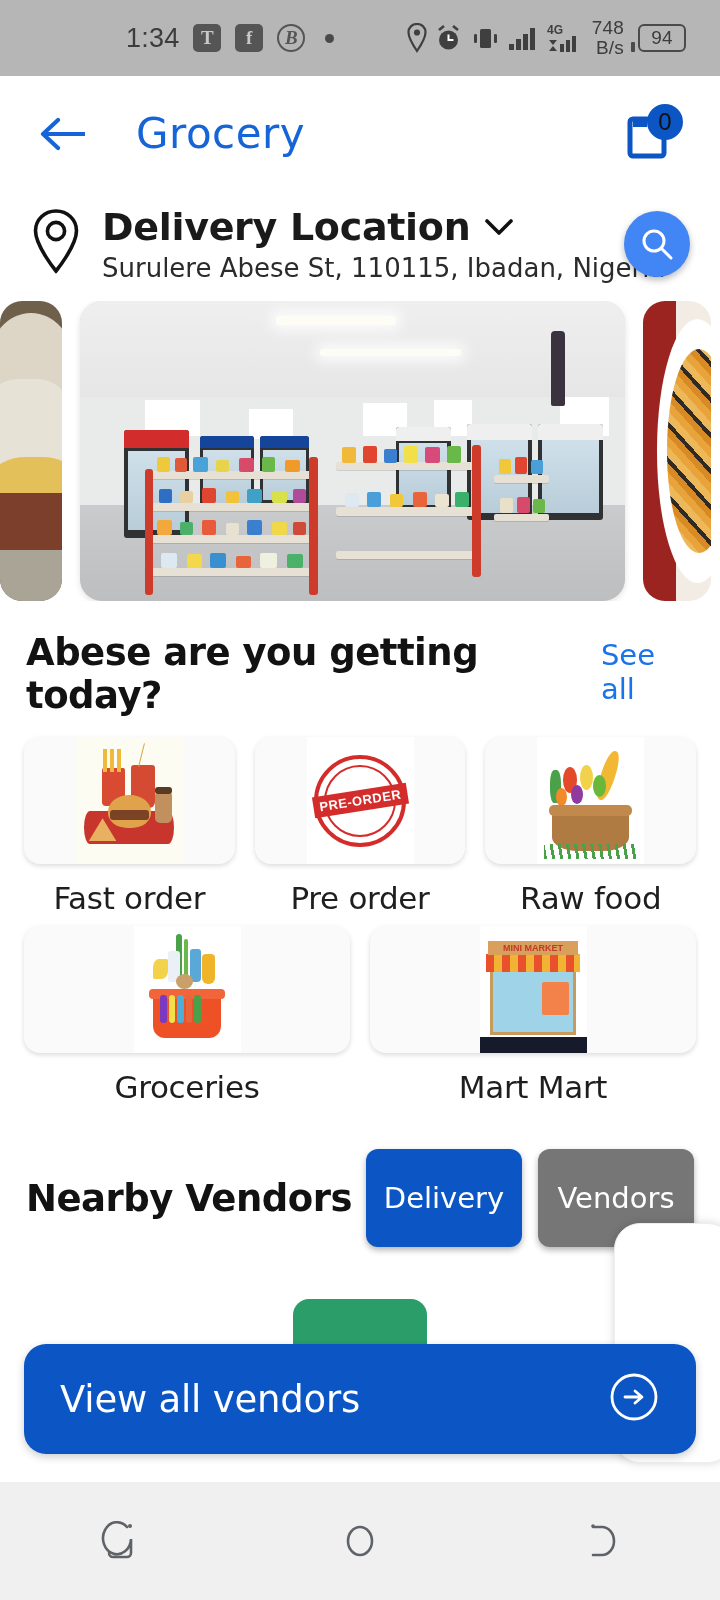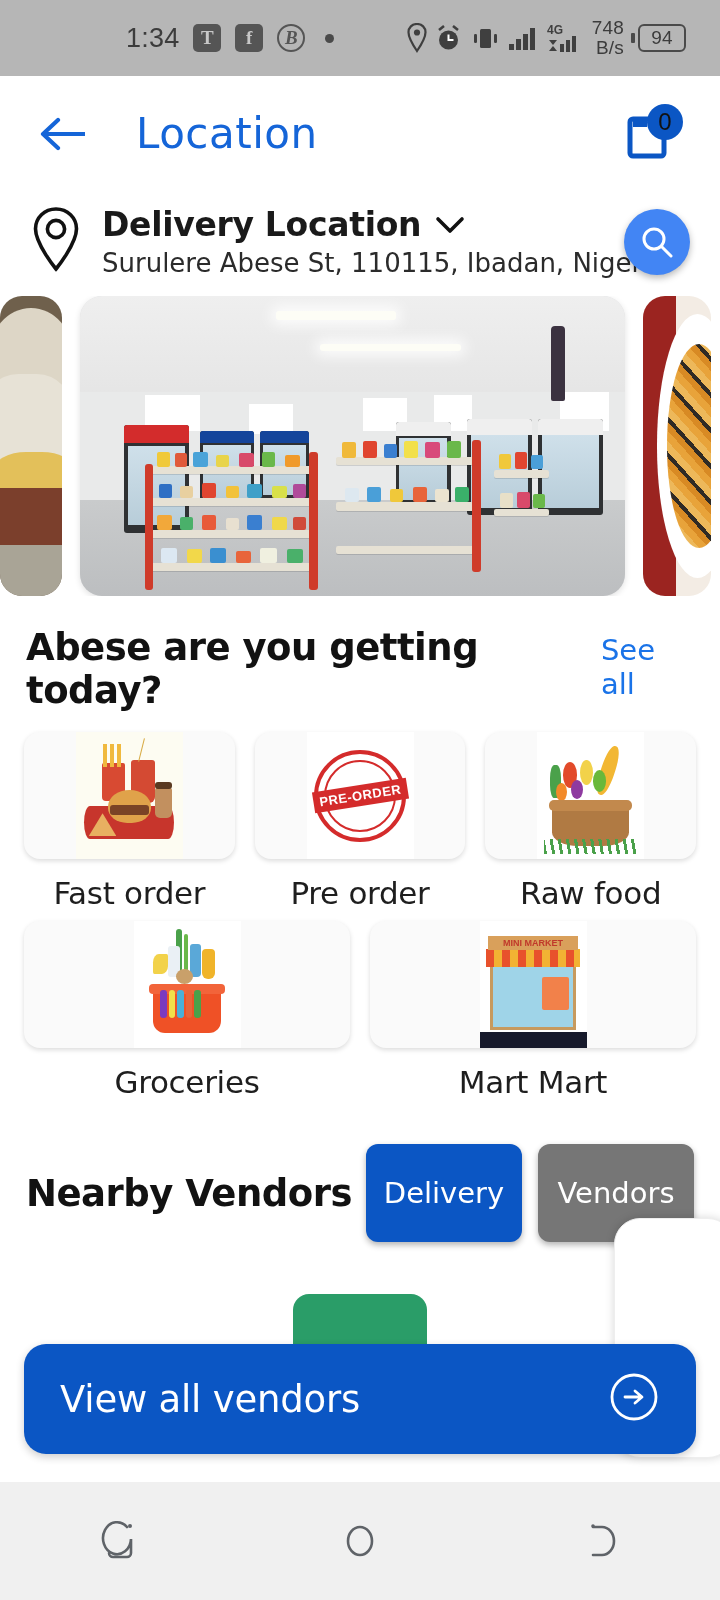--- a/index.html
+++ b/index.html
@@ -26,39 +26,39 @@
     display:flex;align-items:center;justify-content:center;font-size:19px;font-weight:bold;
     font-family:"Liberation Serif",serif;
   }
   .appicon.circle { background:transparent;border:2px solid #555;border-radius:50%;color:#555; font-style:italic;}
   .dot-sm { width:9px;height:9px;border-radius:50%;background:#4a4a4a; margin-left:6px;}
   .netspeed { font-size:19px; line-height:20px; text-align:right; font-family:"Liberation Sans",sans-serif; color:#3c3c3c;}
   .battery {
     border:2px solid #4a4a4a; border-radius:6px; padding:1px 6px; font-size:19px;
     font-family:"Liberation Sans",sans-serif; color:#3c3c3c; min-width:48px; text-align:center;
   }
-  .batt-wrap{display:flex;align-items:center;gap:3px;}
+  .batt-wrap{display:flex;align-items:flex-end;gap:3px;}
   .batt-nub{width:4px;height:10px;background:#4a4a4a;border-radius:1px;}
   svg.sbi { display:block; }
 
   
   .appbar { height:115px; display:flex; align-items:center; padding:0 34px; background:#fff; }
   .back-btn { width:56px;height:56px;display:flex;align-items:center;justify-content:center;cursor:pointer;}
   .app-title {
     margin-left:46px; font-size:42px; color:#1565d8; letter-spacing:.5px;
     font-family:"DejaVu Sans", sans-serif; font-weight:400;
   }
   .cart-btn { margin-left:auto; position:relative; width:66px;height:66px; cursor:pointer;}
 
   
   .locrow { display:flex; align-items:center; padding:14px 30px 18px 30px; gap:20px; }
   .pin { flex:0 0 auto; }
   .loc-texts { flex:1 1 auto; min-width:0; }
   .loc-title-line { display:flex; align-items:center; gap:14px; }
-  .loc-title { font-size:33px; color:#1a1a1a; font-weight:bold; letter-spacing:-.3px; font-family:"DejaVu Sans",sans-serif;}
+  .loc-title { font-size:38px; color:#1a1a1a; font-weight:bold; letter-spacing:-.3px; font-family:"DejaVu Sans",sans-serif;}
   .loc-addr { font-size:26px; color:#2b2b2b; margin-top:4px; white-space:nowrap; font-family:"DejaVu Sans",sans-serif;}
   .search-fab {
     flex:0 0 auto; width:66px;height:66px;border-radius:50%;background:#4285f4;
     display:flex;align-items:center;justify-content:center; cursor:pointer;
     box-shadow:0 3px 7px rgba(0,0,0,.28);
   }
 
   
   .carousel { position:relative; height:300px; width:100%; overflow:hidden; display:flex; align-items:center; gap:18px; }
   .slide { border-radius:22px; overflow:hidden; flex:0 0 auto; height:300px; position:relative; }
@@ -265,21 +265,21 @@
       </div>
     </div>
   </div>
 
   <div class="appbar">
     <div class="back-btn">
       <svg width="46" height="38" viewBox="0 0 46 38">
         <path d="M45 19 H5 M19 5 L4 19 L19 33" fill="none" stroke="#1565d8" stroke-width="4.2" stroke-linecap="round" stroke-linejoin="round"></path>
       </svg>
     </div>
-    <div class="app-title">Location</div>
+    <div class="app-title">Grocery</div>
     <div class="cart-btn">
       <svg width="66" height="66" viewBox="0 0 66 66">
         <path d="M13 18 h28 a3 3 0 0 1 3 3 v31 a3 3 0 0 1 -3 3 h-28 a3 3 0 0 1 -3 -3 v-31 a3 3 0 0 1 3 -3 z" fill="#fff" stroke="#0b56c4" stroke-width="5"></path>
         <path d="M13 18 h14 l0 8 h-14 z" fill="#0b56c4"></path>
         <circle cx="45" cy="21" r="18" fill="#0b56c4"></circle>
         <text x="45" y="29" text-anchor="middle" font-family="Liberation Sans, sans-serif" font-size="24" fill="#111">0</text>
       </svg>
     </div>
   </div>
 

